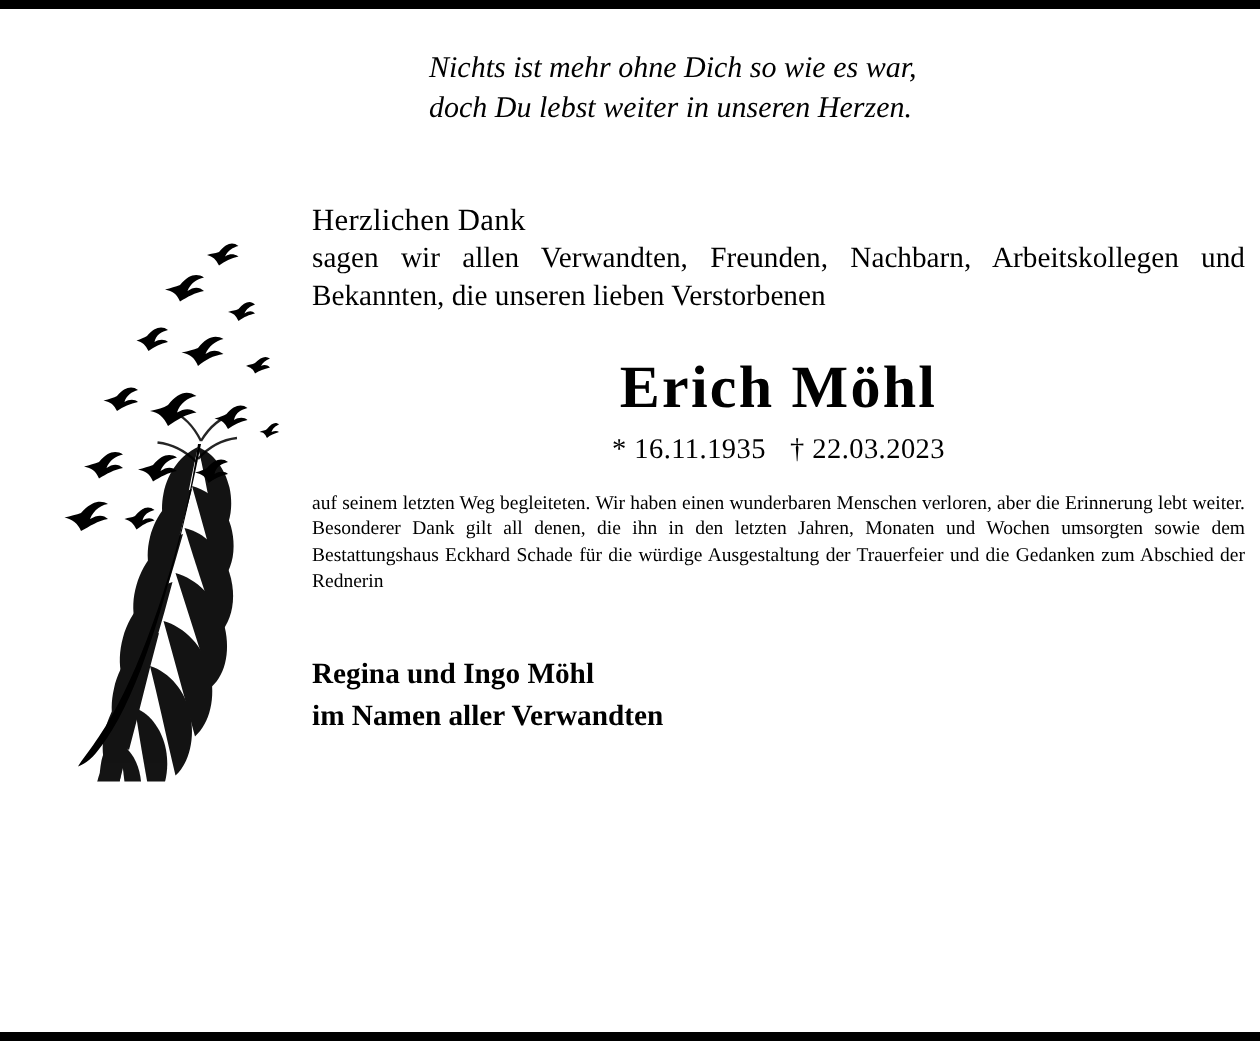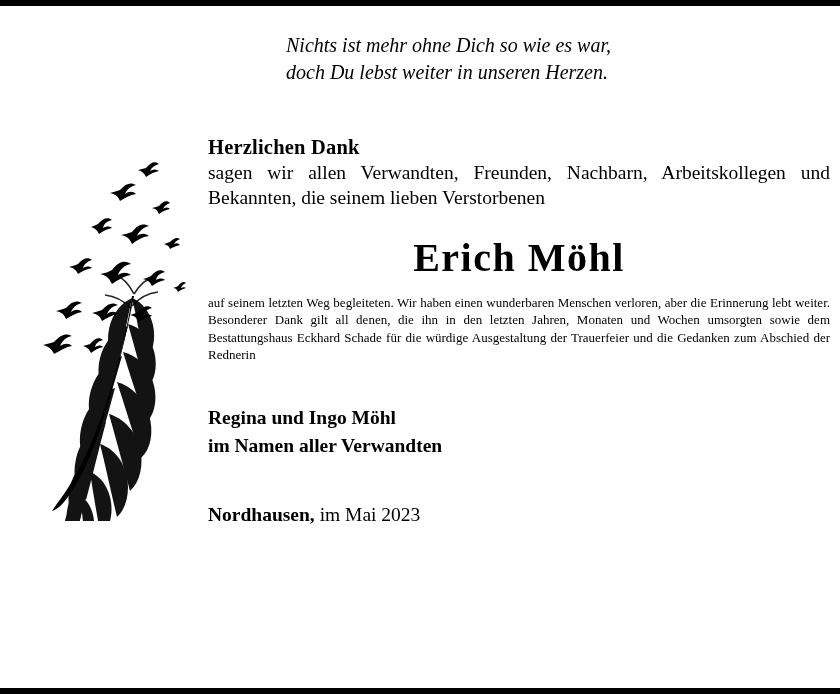--- a/index.html
+++ b/index.html
@@ -51,21 +51,21 @@
 
   .epitaph {
     font-style: italic;
     font-size: 20px;
     line-height: 1.35;
     margin: 0 0 16px 78px;
     white-space: pre-line;
   }
 
   .thanks-heading {
-    font-weight: bold;
+    font-weight: normal;
     font-size: 20.5px;
     margin-top: 50px;
     margin-bottom: 2px;
     letter-spacing: 0.2px;
   }
 
   .para {
     font-size: 19.5px;
     line-height: 1.28;
     text-align: justify;
@@ -177,31 +177,30 @@
       </svg>
     </div>
 
     <div class="content">
 
       <div class="epitaph">Nichts ist mehr ohne Dich so wie es war,
 doch Du lebst weiter in unseren Herzen.</div>
 
       <div class="thanks-heading">Herzlichen Dank</div>
 
-      <p class="para">sagen wir allen Verwandten, Freunden, Nachbarn, Arbeitskollegen und Bekannten, die seinem lieben Verstorbenen</p>
+      <p class="para">sagen wir allen Verwandten, Freunden, Nachbarn, Arbeitskollegen und Bekannten, die unseren lieben Verstorbenen</p>
 
       <div class="name-block">
         <div class="deceased-name">Erich Möhl</div>
+        <div class="dates">
+          <span>* 16.11.1935</span><span class="sep"></span><span>† 22.03.2023</span>
+        </div>
       </div>
 
       <p class="body-text">auf seinem letzten Weg begleiteten. Wir haben einen wunderbaren Menschen verloren, aber die Erinnerung lebt weiter. Besonderer Dank gilt all denen, die ihn in den letzten Jahren, Monaten und Wochen umsorgten sowie dem Bestattungshaus Eckhard Schade für die würdige Ausgestaltung der Trauerfeier und die Gedanken zum Abschied der Rednerin</p>
 
       <div class="signature">Regina und Ingo Möhl
 im Namen aller Verwandten</div>
 
-      <div class="place-line">
-        <span class="place">Nordhausen,</span>
-        <span>im Mai 2023</span>
-      </div>
 
     </div>
   </div>
 </div>
 
 </body></html>

